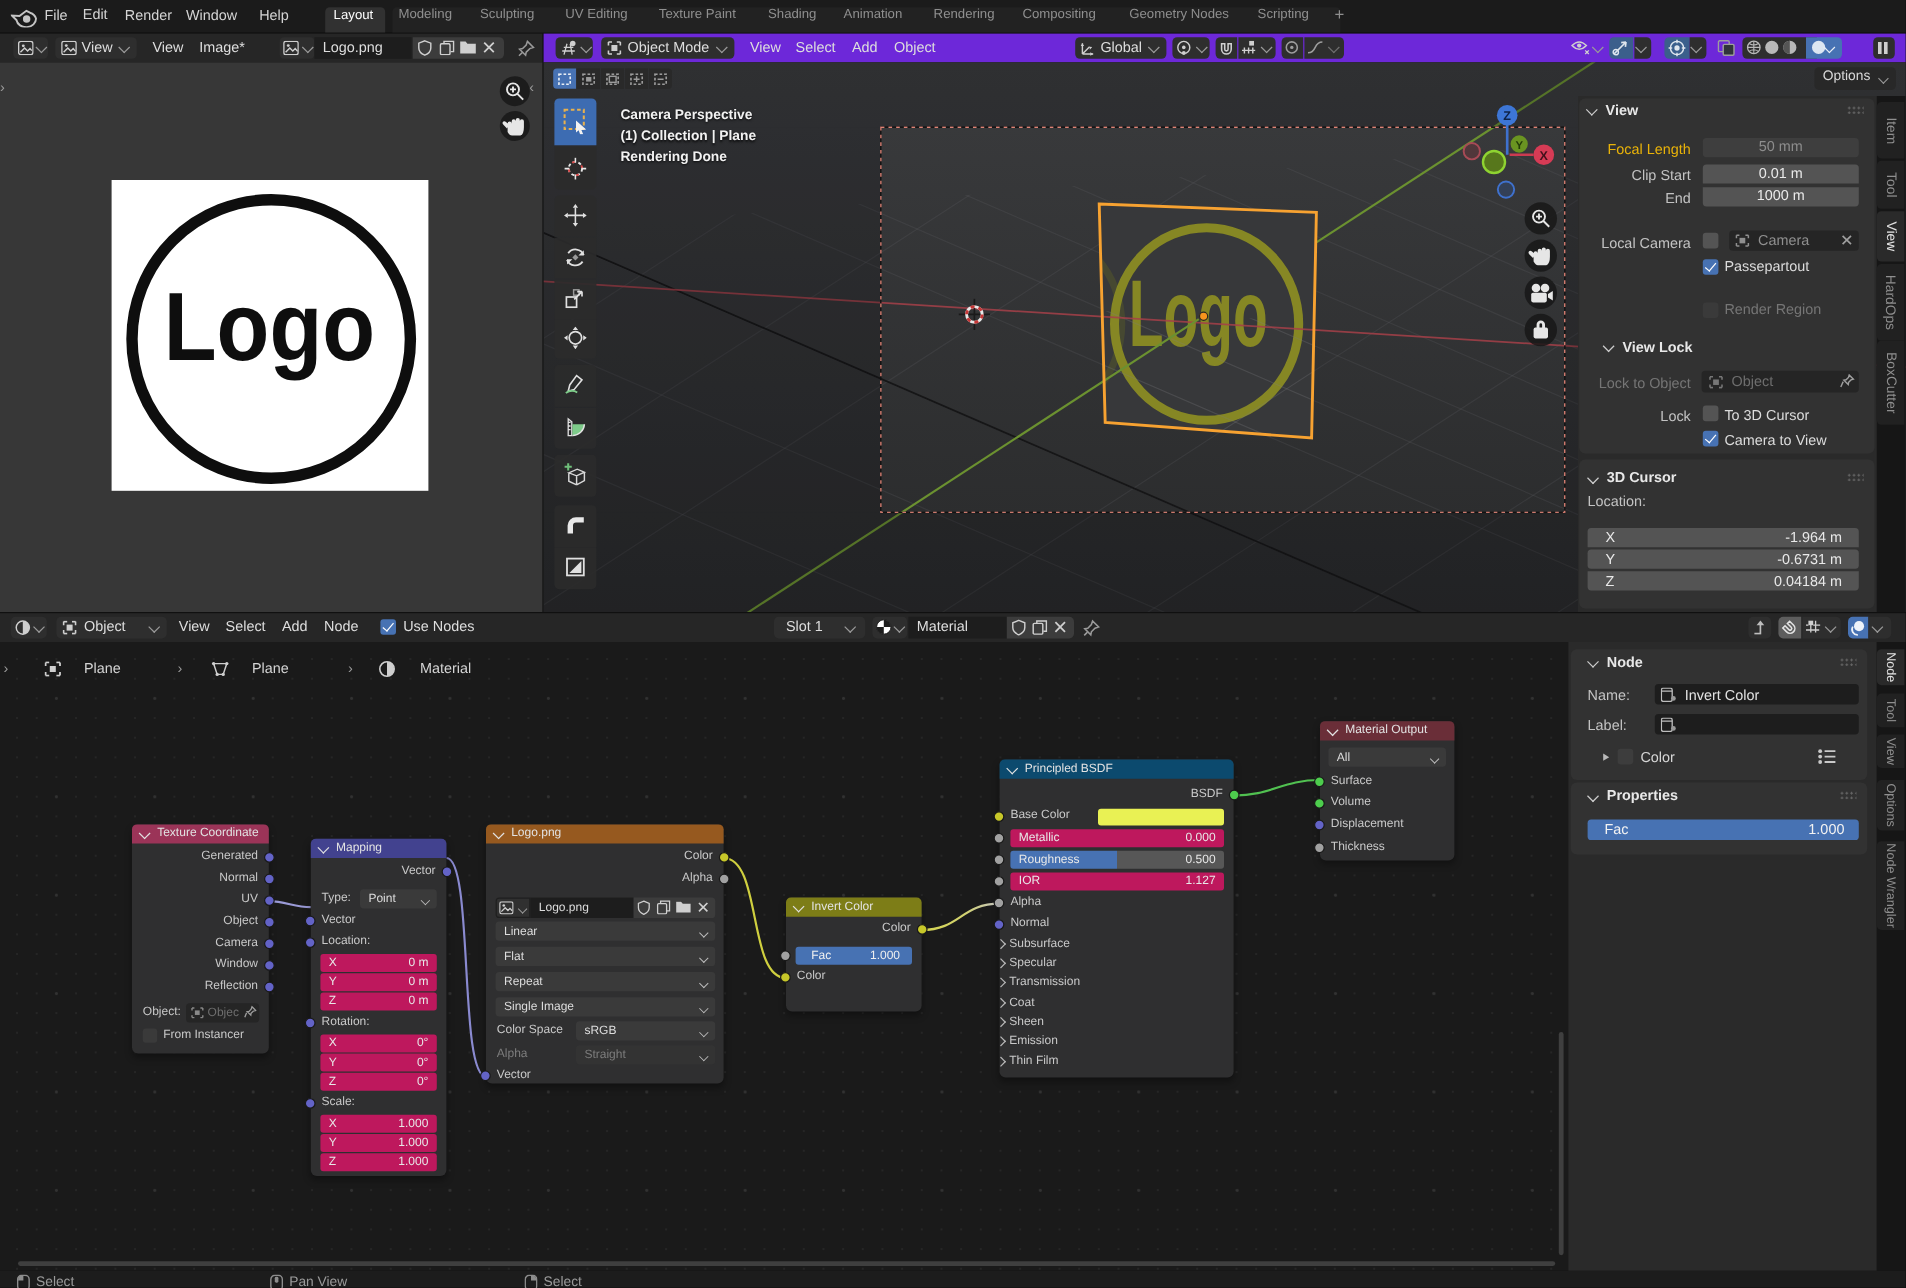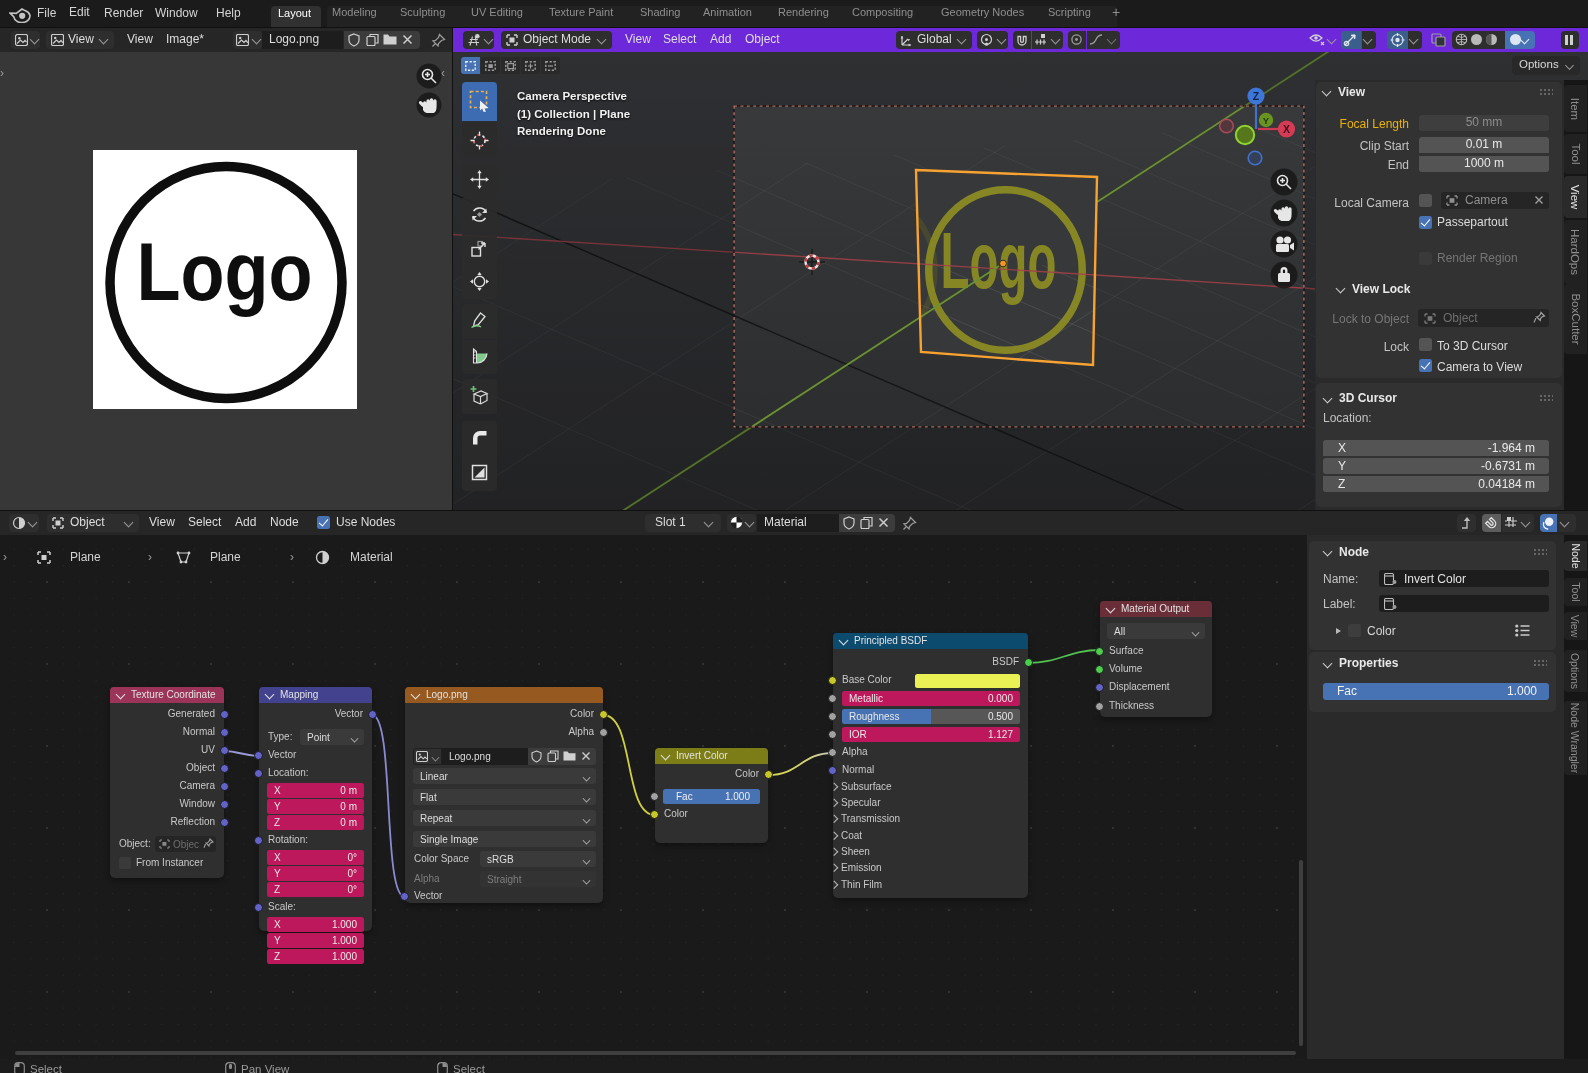--- a/index.html
+++ b/index.html
@@ -667,21 +667,21 @@
   <div class="abs" style="left:9px;top:170px;width:12px;height:12px;background:#3a3a3a;border-radius:2.5px"></div>
   <div class="nl" style="left:26px;top:170px">From Instancer</div>
   <div class="sock" style="right:-5px;top:23px;background:#6363c7"></div>
   <div class="sock" style="right:-5px;top:41px;background:#6363c7"></div>
   <div class="sock" style="right:-5px;top:59px;background:#6363c7"></div>
   <div class="sock" style="right:-5px;top:77px;background:#6363c7"></div>
   <div class="sock" style="right:-5px;top:95px;background:#6363c7"></div>
   <div class="sock" style="right:-5px;top:113px;background:#6363c7"></div>
   <div class="sock" style="right:-5px;top:131px;background:#6363c7"></div>
 </div>
-<div class="node" style="left:259px;top:152px;width:113px;height:244px">
+<div class="node" style="left:259px;top:164px;width:113px;height:281px">
   <div class="nhead" style="background:#42428f">
           <span class="ch"></span>
           <span class="tt">Mapping</span>
         </div>
   <div class="nr" style="top:21px">Vector</div>
   <div class="nl" style="top:44px">Type:</div>
   <div class="ndrop" style="left:41px;top:42px;width:64px;height:16px">
           <span class="l">Point</span>
         </div>
   <div class="nl" style="top:62px">Vector</div>

